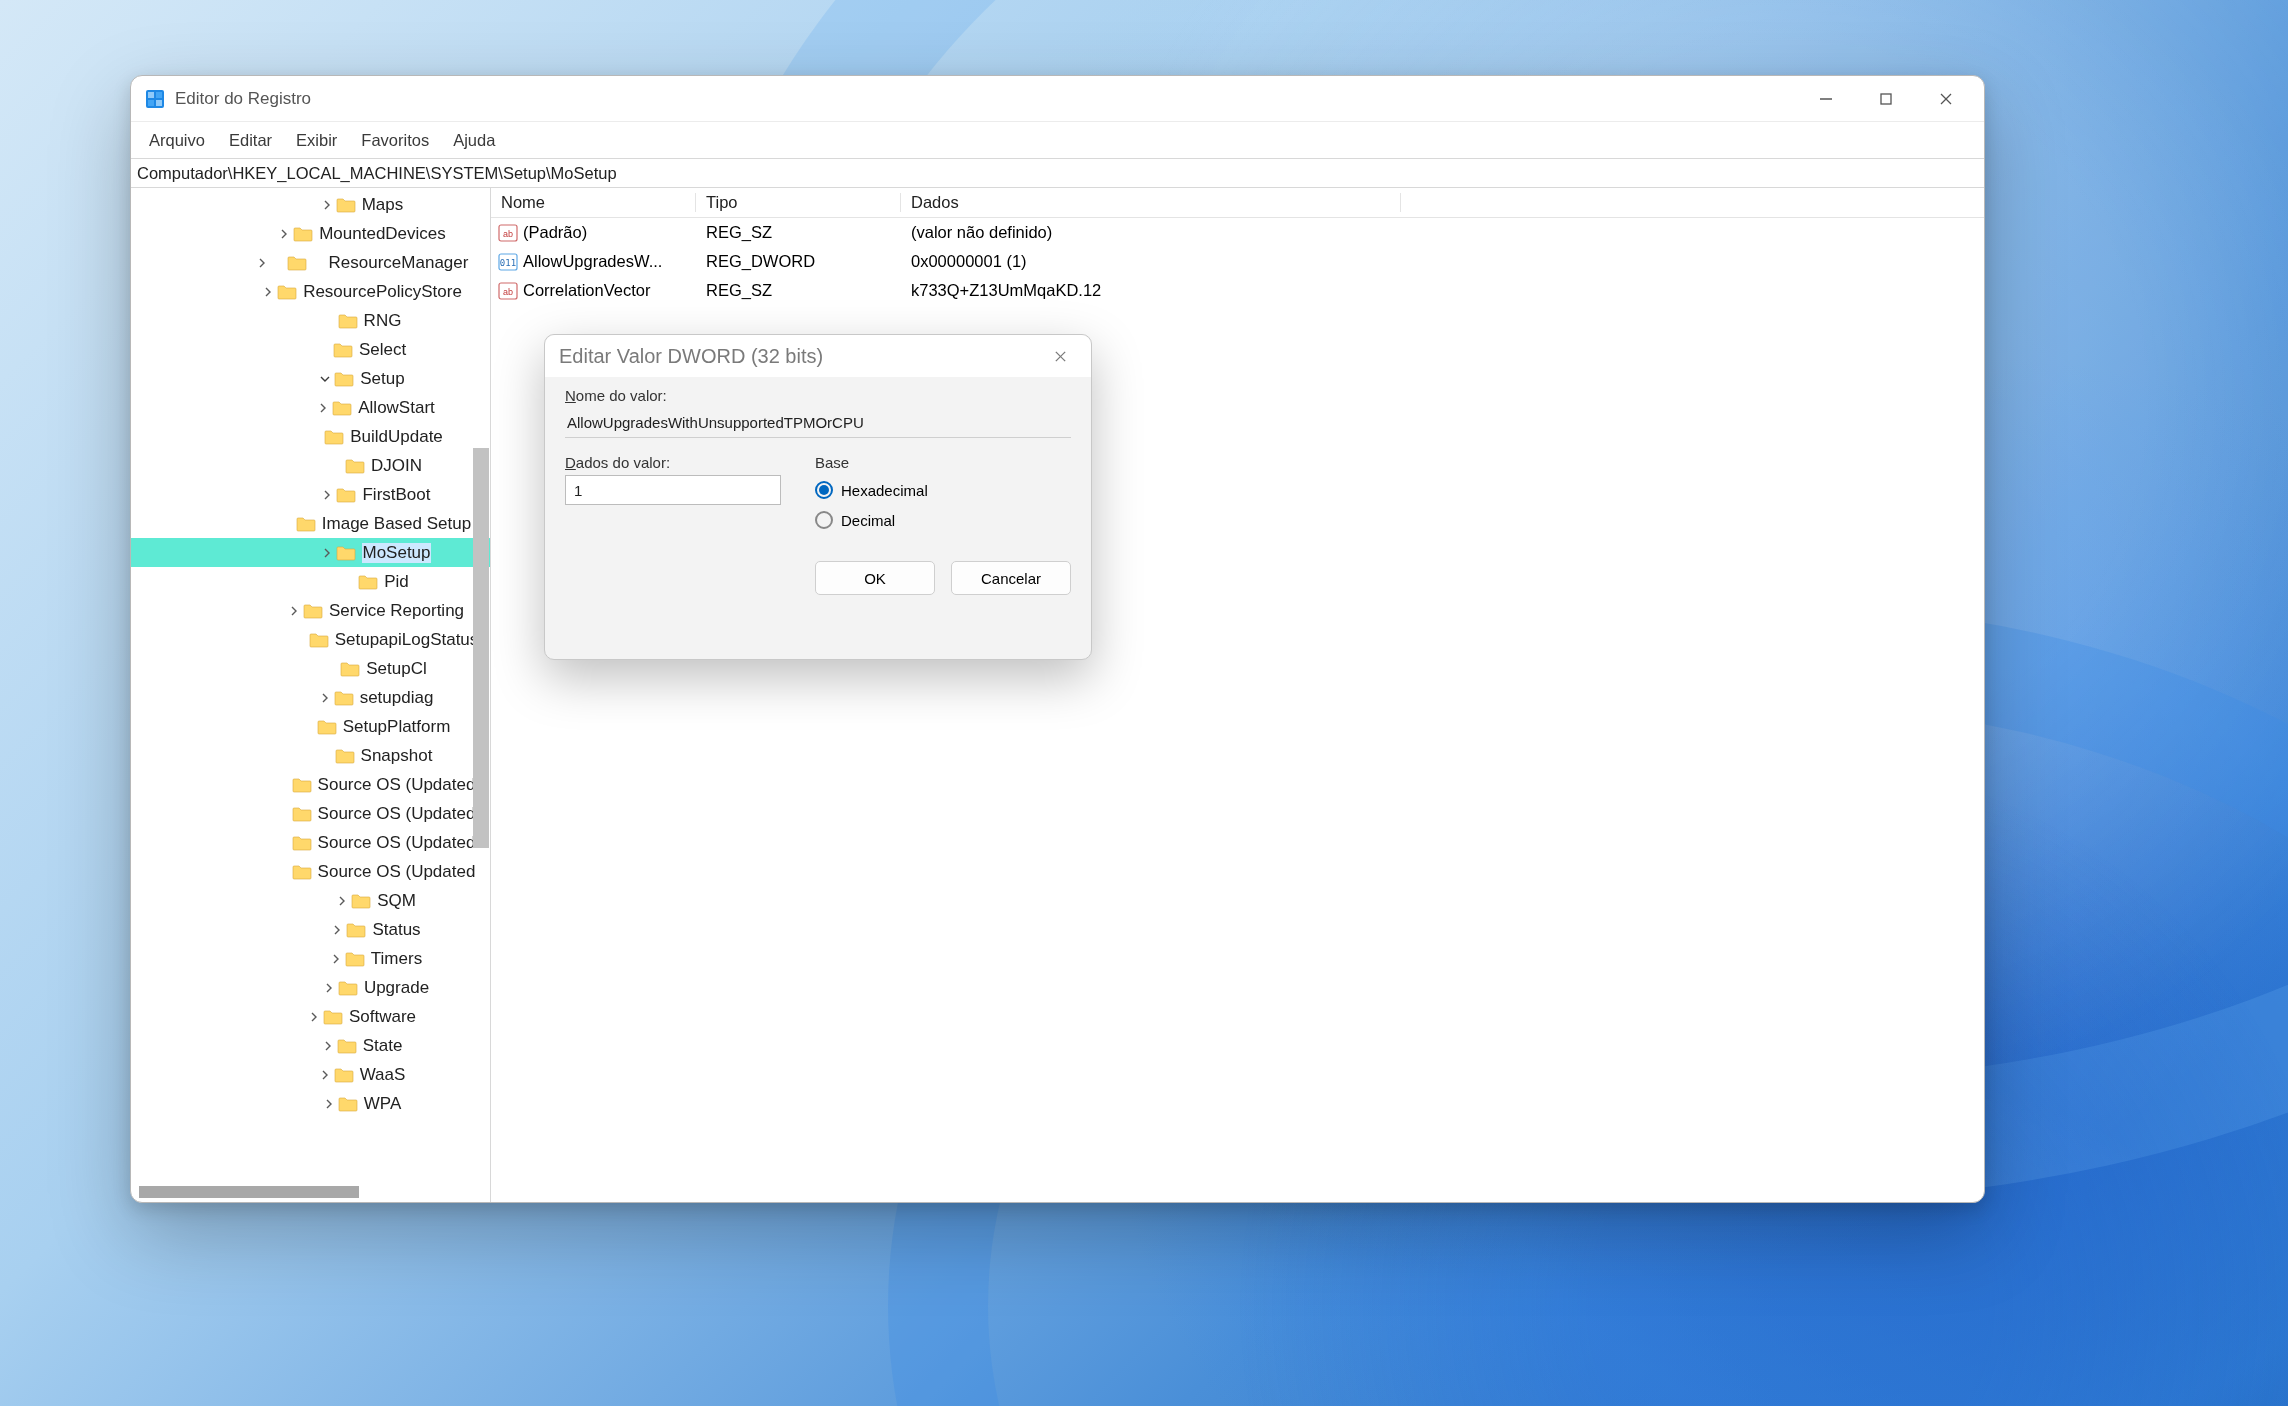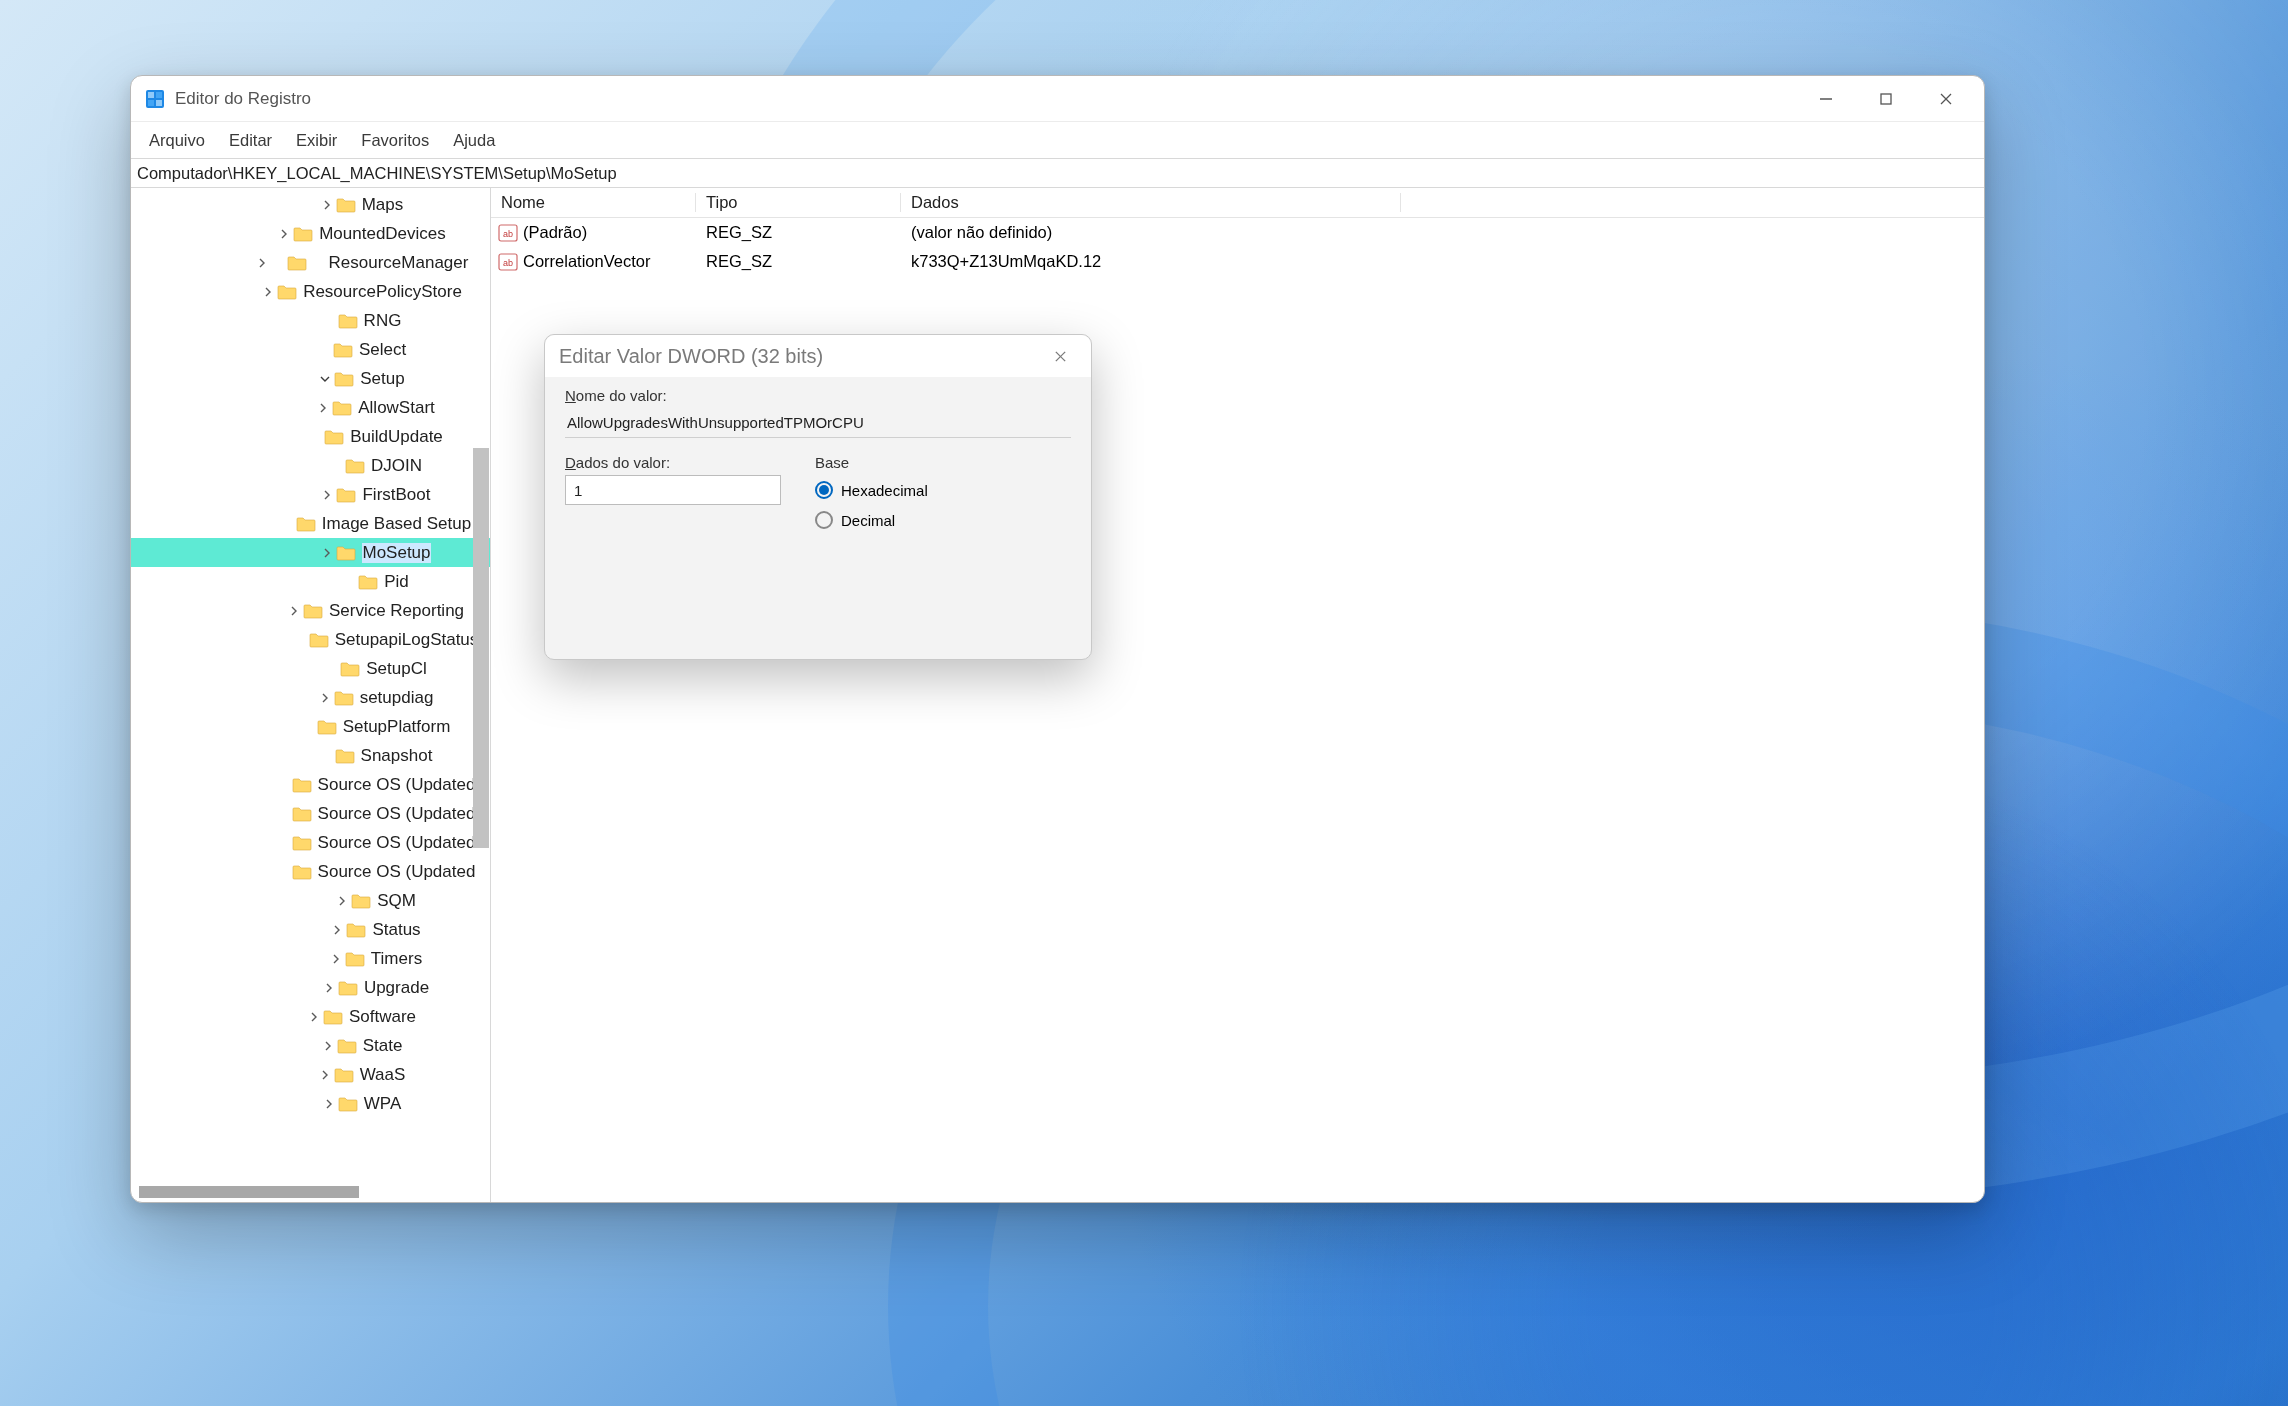--- a/index.html
+++ b/index.html
@@ -519,20 +519,31 @@
           <div class="row">
             <div class="cell-name">
               <span class="val-icon"><svg viewBox="0 0 22 22">
                   <rect x="2" y="3" width="18" height="16" rx="2" fill="#fff" stroke="#d06a6a" stroke-width="1.2"></rect>
                   <text x="11" y="15" font-size="9" text-anchor="middle" fill="#c23b3b" font-family="sans-serif">ab</text>
                 </svg></span>
               <span>(Padrão)</span>
             </div>
             <div class="cell-type">REG_SZ</div>
             <div class="cell-data">(valor não definido)</div>
+          </div>
+          <div class="row">
+            <div class="cell-name">
+              <span class="val-icon"><svg viewBox="0 0 22 22">
+                  <rect x="2" y="3" width="18" height="16" rx="2" fill="#fff" stroke="#5fa8e6" stroke-width="1.2"></rect>
+                  <text x="11" y="15" font-size="9" text-anchor="middle" fill="#2b6fb5" font-family="monospace">011</text>
+                </svg></span>
+              <span>AllowUpgradesW...</span>
+            </div>
+            <div class="cell-type">REG_DWORD</div>
+            <div class="cell-data">0x00000001 (1)</div>
           </div>
           <div class="row">
             <div class="cell-name">
               <span class="val-icon"><svg viewBox="0 0 22 22">
                   <rect x="2" y="3" width="18" height="16" rx="2" fill="#fff" stroke="#d06a6a" stroke-width="1.2"></rect>
                   <text x="11" y="15" font-size="9" text-anchor="middle" fill="#c23b3b" font-family="sans-serif">ab</text>
                 </svg></span>
               <span>CorrelationVector</span>
             </div>
             <div class="cell-type">REG_SZ</div>
@@ -568,14 +579,18 @@
         <div class="radio-row">
           <span class="radio checked"></span>
           <span><span class="ul">H</span><span>exadecimal</span></span>
         </div>
         <div class="radio-row">
           <span class="radio"></span>
           <span><span class="ul">D</span><span>ecimal</span></span>
         </div>
       </div>
     </div>
+    <div class="dlg-buttons">
+      <div class="btn">OK</div>
+      <div class="btn">Cancelar</div>
+    </div>
   </div>
 </div>
 
 </body></html>

